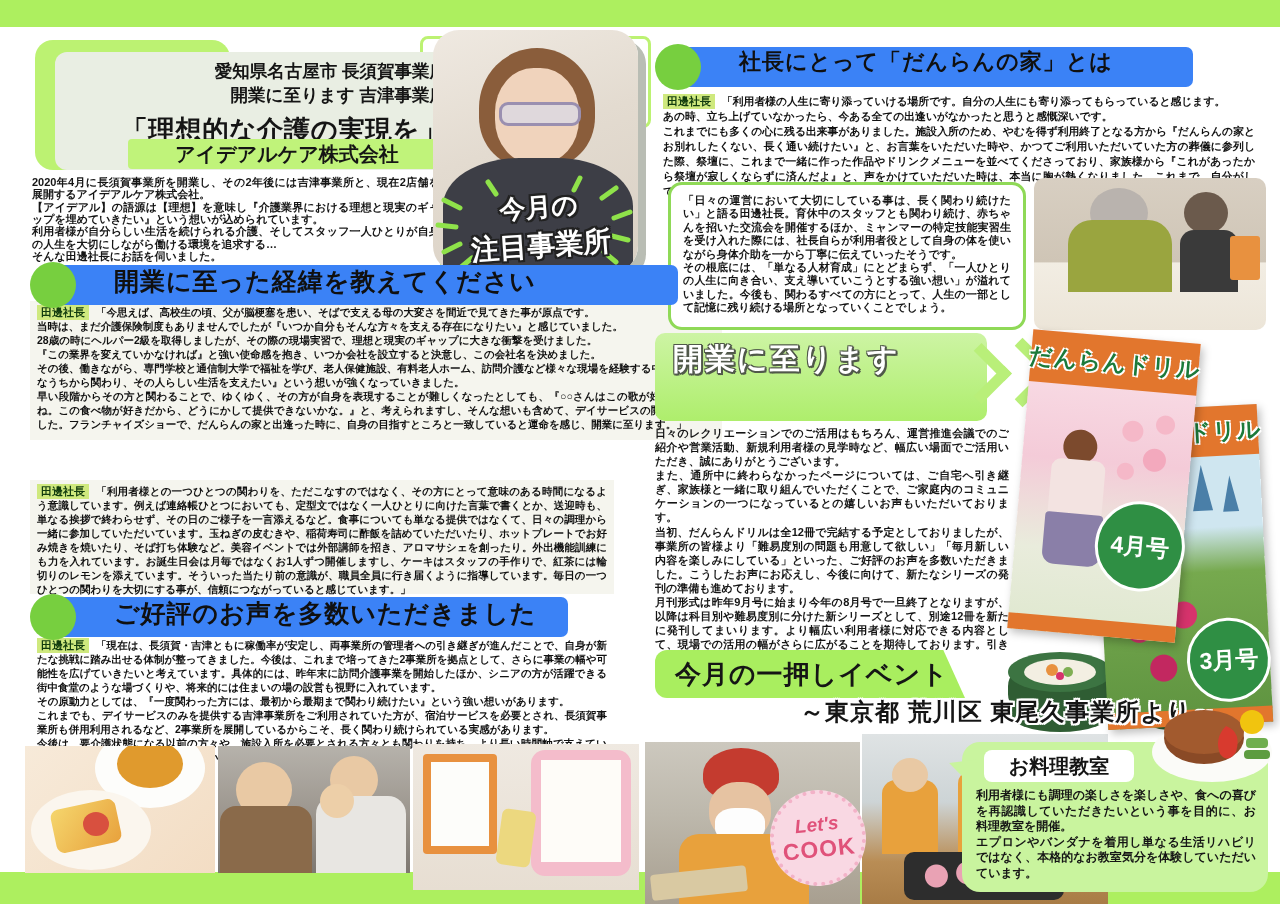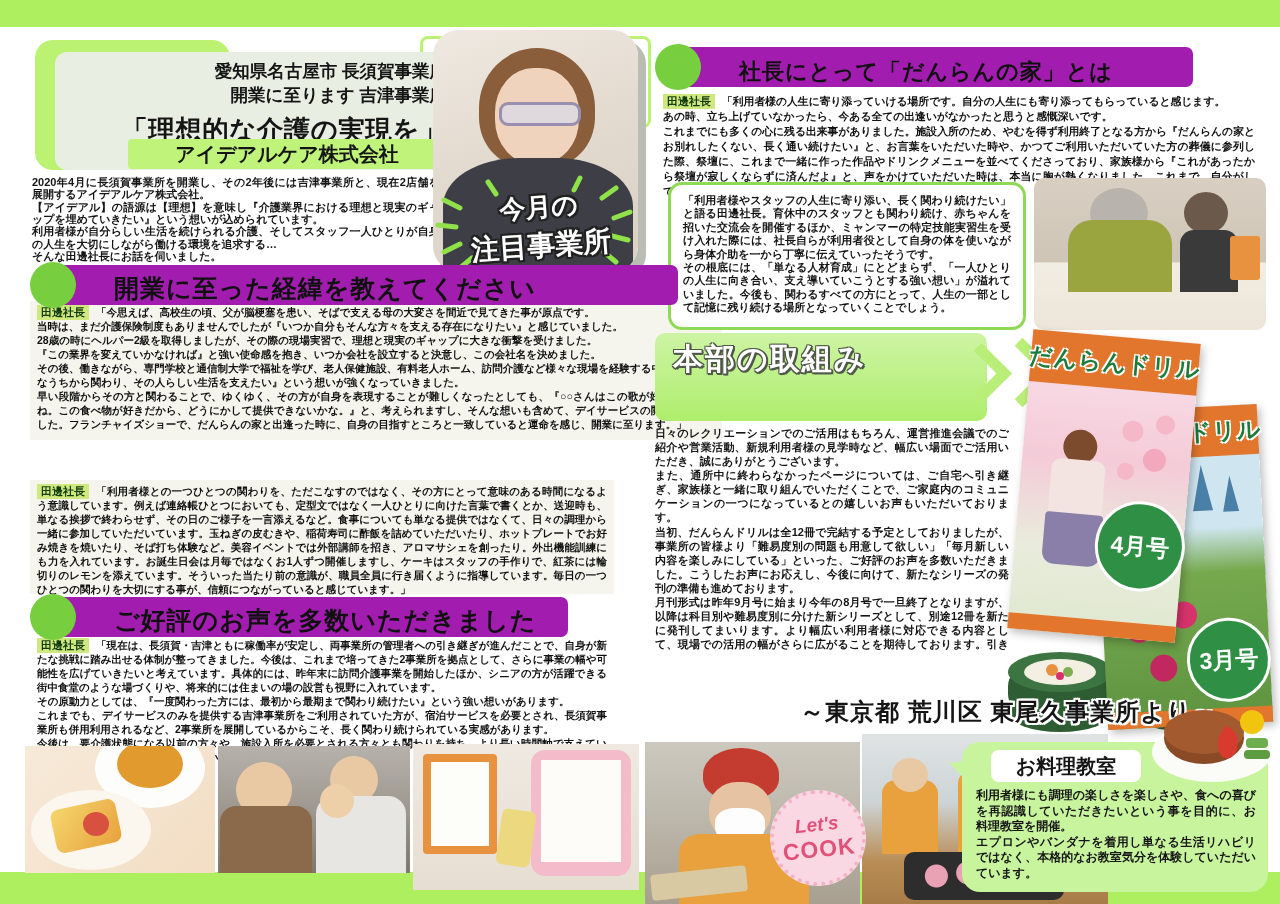--- a/index.html
+++ b/index.html
@@ -4,22 +4,22 @@
 <style>
   html,body{margin:0;padding:0;background:#fff;}
   #page{position:relative;width:1280px;height:904px;overflow:hidden;background:#ffffff;
         font-family:"Liberation Sans","DejaVu Sans",sans-serif;color:#151515;}
   .abs{position:absolute;}
   .bar{background:#adef5f;}
   
   .qhead{position:absolute;height:46px;}
   .qhead .qcircle{position:absolute;left:0;top:0;width:46px;height:46px;border-radius:50%;
                   background:#77cf3f;z-index:2;}
-  .qhead .qbar{position:absolute;left:22px;top:3px;bottom:3px;background:#a21caf;border-radius:7px;
-               display:flex;align-items:flex-end;padding-left:62px;padding-right:24px;z-index:1;}
+  .qhead .qbar{position:absolute;left:22px;top:3px;bottom:3px;background:#3b82f6;border-radius:7px;
+               display:flex;align-items:flex-start;padding-left:62px;padding-right:24px;z-index:1;}
   .qtext{font-size:25px;font-weight:700;color:#101010;letter-spacing:1px;white-space:nowrap;}
   
   .ans{position:absolute;background:#f5f5ee;padding:4px 7px;box-sizing:border-box;
        font-size:10.5px;line-height:1.33;font-weight:600;text-align:justify;color:#111;}
   .ans .atext{white-space:pre-line;}
   .spk{display:inline-block;background:#cfe97e;color:#123c0e;font-weight:700;
        padding:0 4px;margin-right:7px;font-size:11px;}
   .prelines{white-space:pre-line;}
   .outline-dark{text-shadow:2px 2px 0 #50584a,-1px -1px 0 #50584a,1px -1px 0 #50584a,-1px 1px 0 #50584a,2px 0 0 #50584a,0 2px 0 #50584a;}
   .outline-black{text-shadow:2px 2px 0 #222,-2px -2px 0 #222,2px -2px 0 #222,-2px 2px 0 #222,0 2px 0 #222,2px 0 0 #222,0 -2px 0 #222,-2px 0 0 #222;}
@@ -146,33 +146,33 @@
       <span class="qtext" style="font-size:22px;">社長にとって「だんらんの家」とは</span>
     </div>
     <div class="qcircle"></div>
   </div>
   <div class="ans" style="left:656px;top:90px;width:606px;height:90px;background:transparent;font-size:10.8px;line-height:1.38;">
     <span class="spk">田邊社長</span><span class="atext">「利用者様の人生に寄り添っていける場所です。自分の人生にも寄り添ってもらっていると感じます。
 あの時、立ち上げていなかったら、今ある全ての出逢いがなかったと思うと感慨深いです。
 これまでにも多くの心に残る出来事がありました。施設入所のため、やむを得ず利用終了となる方から『だんらんの家とお別れしたくない、長く通い続けたい』と、お言葉をいただいた時や、かつてご利用いただいていた方の葬儀に参列した際、祭壇に、これまで一緒に作った作品やドリンクメニューを並べてくださっており、家族様から『これがあったから祭壇が寂しくならずに済んだよ』と、声をかけていただいた時は、本当に胸が熱くなりました。これまで、自分がしてきた事は間違いじゃなかったんだと実感しています。」</span>
   </div>
 
-  <div class="abs prelines" style="left:668px;top:182px;width:358px;height:148px;border:3px solid #8fd957;border-radius:14px;background:#fff;box-sizing:border-box;padding:9px 12px;font-size:11px;font-weight:700;line-height:1.22;text-align:justify;">「利用者様やスタッフの人生に寄り添い、長く関わり続けたい」と語る田邊社長。育休中のスタッフとも関わり続け、赤ちゃんを招いた交流会を開催するほか、ミャンマーの特定技能実習生を受け入れた際には、社長自らが利用者役として自身の体を使いながら身体介助を一から丁寧に伝えていったそうです。
+  <div class="abs prelines" style="left:668px;top:182px;width:358px;height:148px;border:3px solid #8fd957;border-radius:14px;background:#fff;box-sizing:border-box;padding:9px 12px;font-size:11px;font-weight:700;line-height:1.22;text-align:justify;">「日々の運営において大切にしている事は、長く関わり続けたい」と語る田邊社長。育休中のスタッフとも関わり続け、赤ちゃんを招いた交流会を開催するほか、ミャンマーの特定技能実習生を受け入れた際には、社長自らが利用者役として自身の体を使いながら身体介助を一から丁寧に伝えていったそうです。
 その根底には、「単なる人材育成」にとどまらず、「一人ひとりの人生に向き合い、支え導いていこうとする強い想い」が溢れていました。今後も、関わるすべての方にとって、人生の一部として記憶に残り続ける場所となっていくことでしょう。</div>
 
   <div class="ph" style="left:1034px;top:178px;width:232px;height:152px;border-radius:10px;background:linear-gradient(180deg,#d8cfc2 0%,#cfc5b6 55%,#f2ede3 56%,#ece5d8 100%);">
     <div class="abs" style="left:56px;top:10px;width:58px;height:50px;background:#b9b3ae;border-radius:50%;"></div>
     <div class="abs" style="left:34px;top:42px;width:104px;height:72px;background:#9aa53f;border-radius:24px 24px 0 0;"></div>
     <div class="abs" style="left:150px;top:14px;width:44px;height:42px;background:#6b5a4c;border-radius:50%;"></div>
     <div class="abs" style="left:146px;top:52px;width:58px;height:62px;background:#3a3a3a;border-radius:14px 14px 0 0;"></div>
     <div class="abs" style="left:196px;top:58px;width:30px;height:44px;background:#e8913f;border-radius:3px;"></div>
   </div>
 
   <div class="abs" style="left:655px;top:333px;width:332px;height:88px;background:linear-gradient(180deg,#cdf4a4,#aeee6c);border-radius:10px;">
-    <div class="outline-dark" style="position:absolute;left:18px;top:6px;font-size:30px;font-weight:700;color:#fff;letter-spacing:2px;">本部の取組み</div>
+    <div class="outline-dark" style="position:absolute;left:18px;top:6px;font-size:30px;font-weight:700;color:#fff;letter-spacing:2px;">開業に至ります</div>
   </div>
   <span class="chev" style="left:960px;top:352px;"></span>
   <span class="chev" style="left:998px;top:348px;width:38px;height:38px;"></span>
   <span class="chev" style="left:1040px;top:344px;width:44px;height:44px;"></span>
 
   <div class="abs prelines" style="left:655px;top:426px;width:354px;height:224px;font-size:11px;line-height:1.28;font-weight:700;text-align:justify;overflow:hidden;">日々のレクリエーションでのご活用はもちろん、運営推進会議でのご紹介や営業活動、新規利用者様の見学時など、幅広い場面でご活用いただき、誠にありがとうございます。
 また、通所中に終わらなかったページについては、ご自宅へ引き継ぎ、家族様と一緒に取り組んでいただくことで、ご家庭内のコミュニケーションの一つになっているとの嬉しいお声もいただいております。
 当初、だんらんドリルは全12冊で完結する予定としておりましたが、事業所の皆様より「難易度別の問題も用意して欲しい」「毎月新しい内容を楽しみにしている」といった、ご好評のお声を多数いただきました。こうしたお声にお応えし、今後に向けて、新たなシリーズの発刊の準備も進めております。
 月刊形式は昨年9月号に始まり今年の8月号で一旦終了となりますが、以降は科目別や難易度別に分けた新シリーズとして、別途12冊を新たに発刊してまいります。より幅広い利用者様に対応できる内容として、現場での活用の幅がさらに広がることを期待しております。引き続き、ぜひご期待ください。</div>
 
@@ -195,20 +195,23 @@
     <div class="abs" style="left:84px;top:66px;width:80px;height:90px;background:radial-gradient(circle at 30% 30%,#f5b8c8 0 10px,transparent 11px),radial-gradient(circle at 70% 20%,#f5b8c8 0 9px,transparent 10px),radial-gradient(circle at 60% 60%,#f3a9bd 0 11px,transparent 12px),radial-gradient(circle at 25% 75%,#f5b8c8 0 8px,transparent 9px);"></div>
     <div class="chead" style="height:52px;">
       <span class="ctitle">だんらんドリル</span>
     </div>
     <div class="cfoot"></div>
     <div class="cbadge" style="left:80px;top:162px;width:84px;height:84px;">
       <span>4月号</span>
     </div>
   </div>
 
+  <div class="abs" style="left:655px;top:650px;width:310px;height:48px;background:#a9ee5f;border-radius:12px 0 0 12px;clip-path:polygon(0 0,93% 0,100% 100%,0 100%);display:flex;align-items:center;">
+    <span style="font-size:26px;font-weight:700;padding-left:20px;letter-spacing:1px;">今月の一押しイベント</span>
+  </div>
 
   <svg class="abs" style="left:1000px;top:638px;" width="235" height="110" viewBox="0 0 235 110">
     <ellipse cx="60" cy="74" rx="52" ry="20" fill="#2f5d33"></ellipse>
     <rect x="8" y="30" width="104" height="44" rx="18" fill="#2f5d33"></rect>
     <ellipse cx="60" cy="34" rx="52" ry="20" fill="#3c7442"></ellipse>
     <ellipse cx="60" cy="34" rx="36" ry="13" fill="#f3efe2"></ellipse>
     <circle cx="52" cy="32" r="6" fill="#e8913f"></circle>
       <circle cx="68" cy="34" r="5" fill="#7fae53"></circle>
       <circle cx="60" cy="38" r="4" fill="#d6336c"></circle>
     <circle cx="168" cy="52" r="40" fill="#2f5d33"></circle>
@@ -241,21 +244,21 @@
     <div class="abs" style="left:54px;top:126px;width:136px;height:32px;background:radial-gradient(circle at 15% 50%,#e9a2b4 0 11px,transparent 12px),radial-gradient(circle at 38% 40%,#e9a2b4 0 11px,transparent 12px),radial-gradient(circle at 62% 55%,#e9a2b4 0 11px,transparent 12px),radial-gradient(circle at 85% 45%,#e9a2b4 0 11px,transparent 12px);"></div>
   </div>
 
   <div class="abs" style="left:770px;top:790px;width:96px;height:96px;background:#f9d8e3;border-radius:50%;border:4px dotted #f3b2c8;box-sizing:border-box;display:flex;flex-direction:column;align-items:center;justify-content:center;transform:rotate(-6deg);z-index:5;">
     <span style="font-size:19px;font-weight:700;font-style:italic;color:#e0527a;">Let's</span>
     <span style="font-size:23px;font-weight:700;color:#e0527a;letter-spacing:1px;">COOK</span>
   </div>
 
   <div class="abs" style="left:962px;top:742px;width:306px;height:150px;background:#c9f49e;border-radius:18px;z-index:3;">
     <div class="abs" style="left:-14px;top:14px;width:0;height:0;border-top:10px solid transparent;border-bottom:16px solid transparent;border-right:26px solid #c9f49e;transform:rotate(14deg);"></div>
-    <div class="abs" style="left:22px;top:8px;width:150px;height:32px;background:#fff;border-radius:8px;display:flex;align-items:center;justify-content:center;margin-left:7px;">
+    <div class="abs" style="left:22px;top:8px;width:150px;height:32px;background:#fff;border-radius:8px;display:flex;align-items:center;justify-content:center;">
       <span style="font-size:20px;font-weight:700;">お料理教室</span>
     </div>
     <div class="abs prelines" style="left:14px;top:46px;width:280px;font-size:12px;line-height:1.3;font-weight:700;text-align:justify;">利用者様にも調理の楽しさを楽しさや、食への喜びを再認識していただきたいという事を目的に、お料理教室を開催。
 エプロンやバンダナを着用し単なる生活リハビリではなく、本格的なお教室気分を体験していただいています。</div>
   </div>
 
   <svg class="abs" style="left:1148px;top:686px;z-index:4;" width="128" height="102" viewBox="0 0 128 102">
     <ellipse cx="64" cy="66" rx="60" ry="30" fill="#fbfbf8"></ellipse>
     <ellipse cx="56" cy="52" rx="40" ry="26" fill="#8a4a26"></ellipse>
     <ellipse cx="56" cy="46" rx="40" ry="22" fill="#a25a2e"></ellipse>

